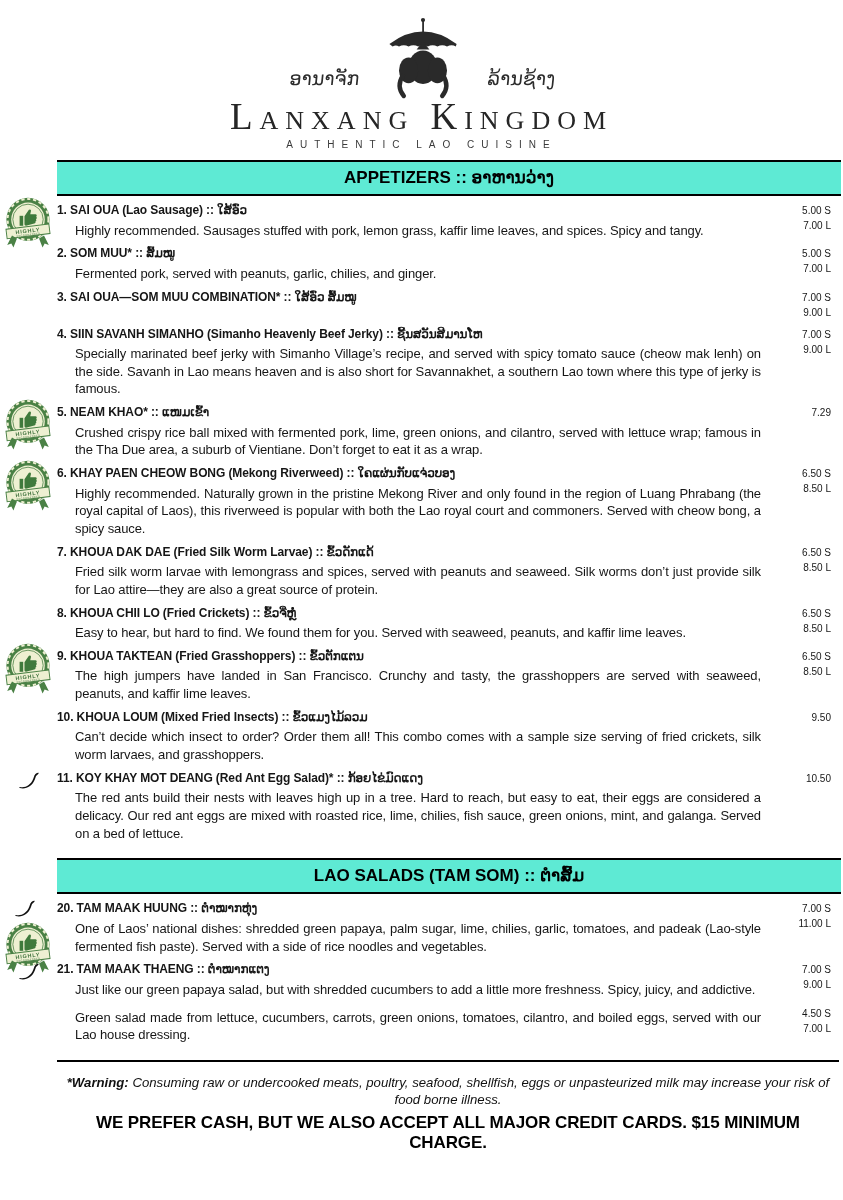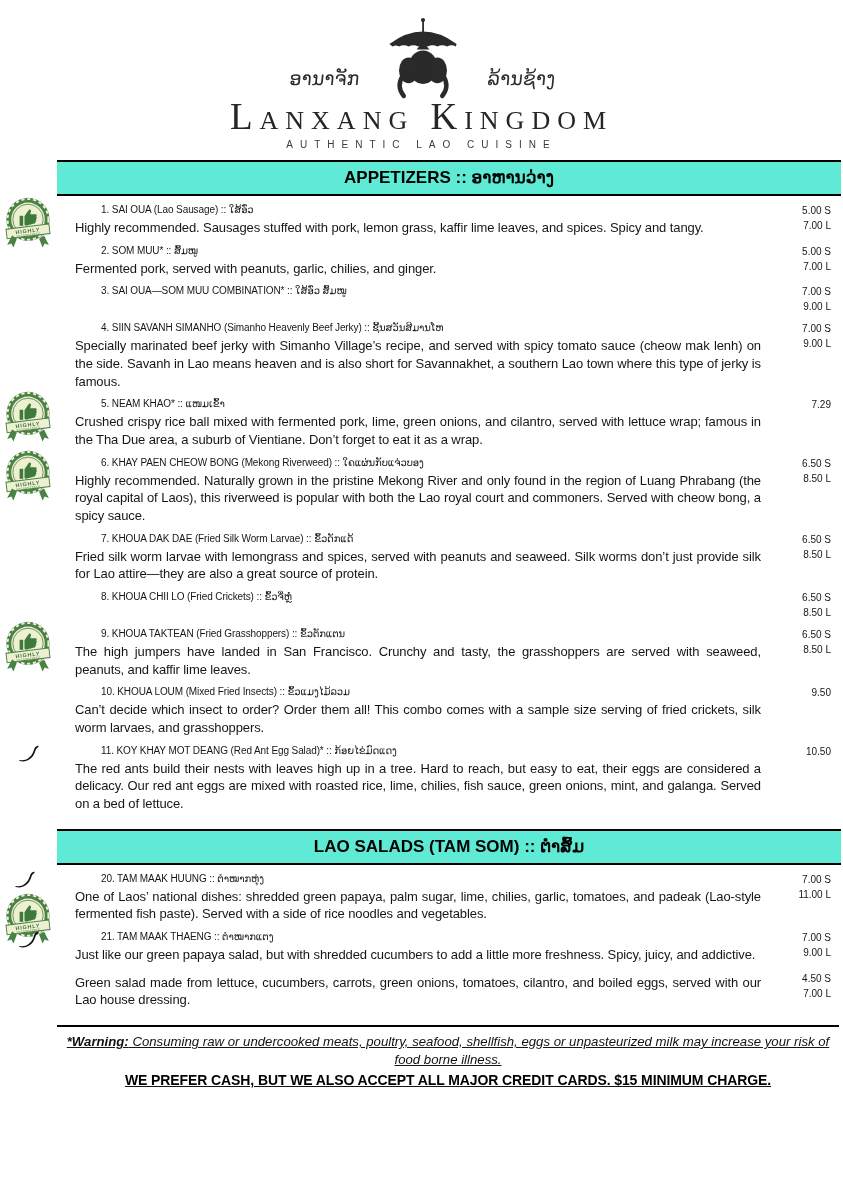--- a/index.html
+++ b/index.html
@@ -19,34 +19,34 @@
   .tagline{font-size:10px;letter-spacing:7px;color:#3a3a3a;margin-top:4px;}
   
   .section-bar{
     margin:10px 2px 0 57px;background:#5eead4;
     border-top:2px solid #000;border-bottom:2px solid #000;
     text-align:center;font-weight:bold;font-size:17px;padding:5px 0 6px;color:#000;
   }
   .menu{margin:2px 2px 0 57px;}
   
   .item{position:relative;display:grid;grid-template-columns:1fr 74px;margin-top:7px;}
-  .item-name{font-weight:normal;font-size:10px;line-height:1.3;letter-spacing:-0.1px;margin-left:44px;}
+  .item-name{font-weight:bold;font-size:12px;line-height:1.3;letter-spacing:-0.1px;}
   .item-desc{
     font-size:13px;line-height:1.36;margin-top:3px;
     padding-left:18px;padding-right:6px;text-align:justify;letter-spacing:-0.1px;
   }
   .prices{text-align:right;padding-right:10px;font-size:10px;line-height:1.5;white-space:nowrap;}
   .gutter{position:absolute;left:-56px;top:-6px;width:54px;display:flex;flex-direction:column;align-items:center;gap:1px;}
   .gutter.chili-only{top:-2px;left:-52px;}
   .gutter .chili{margin-left:-6px;}
   
-  .footer{margin:16px 4px 0 57px;border-top:2px solid #000;padding-top:6px;text-align:center;text-decoration:underline;}
+  .footer{margin:16px 4px 0 57px;border-top:2px solid #000;padding-top:12px;text-align:center;}
   .warning{font-style:italic;font-size:13.2px;line-height:1.32;color:#111;}
   .warning .wlabel{font-weight:bold;}
-  .payment{font-weight:bold;font-size:14px;margin-top:4px;color:#000;letter-spacing:-0.1px;}
+  .payment{font-weight:bold;font-size:17px;margin-top:4px;color:#000;letter-spacing:-0.1px;}
   svg{display:block;}
 </style>
 </head>
 <body>
 
 <svg width="0" height="0" style="position:absolute" aria-hidden="true">
   <defs>
     <g id="sym-badge">
       <circle cx="30" cy="28" r="27" fill="#4a8145"></circle>
       <circle cx="30" cy="28" r="25.5" fill="none" stroke="#eef0d2" stroke-width="2.4" stroke-dasharray="4 3.4"></circle>
@@ -184,20 +184,21 @@
       </div>
       <div class="prices">
         <div>6.50 S</div>
         <div>8.50 L</div>
       </div>
     </div>
 
     <div class="item">
       <div class="body">
         <div class="item-name">8. KHOUA CHII LO (Fried Crickets) :: ຂົ້ວຈີ່ຫຼໍ່</div>
+        <div class="item-desc">Easy to hear, but hard to find. We found them for you. Served with seaweed, peanuts, and kaffir lime leaves.</div>
       </div>
       <div class="prices">
         <div>6.50 S</div>
         <div>8.50 L</div>
       </div>
     </div>
 
     <div class="item">
       <div class="gutter">
           <svg class="badge" width="48" height="56" viewBox="0 0 60 70">

